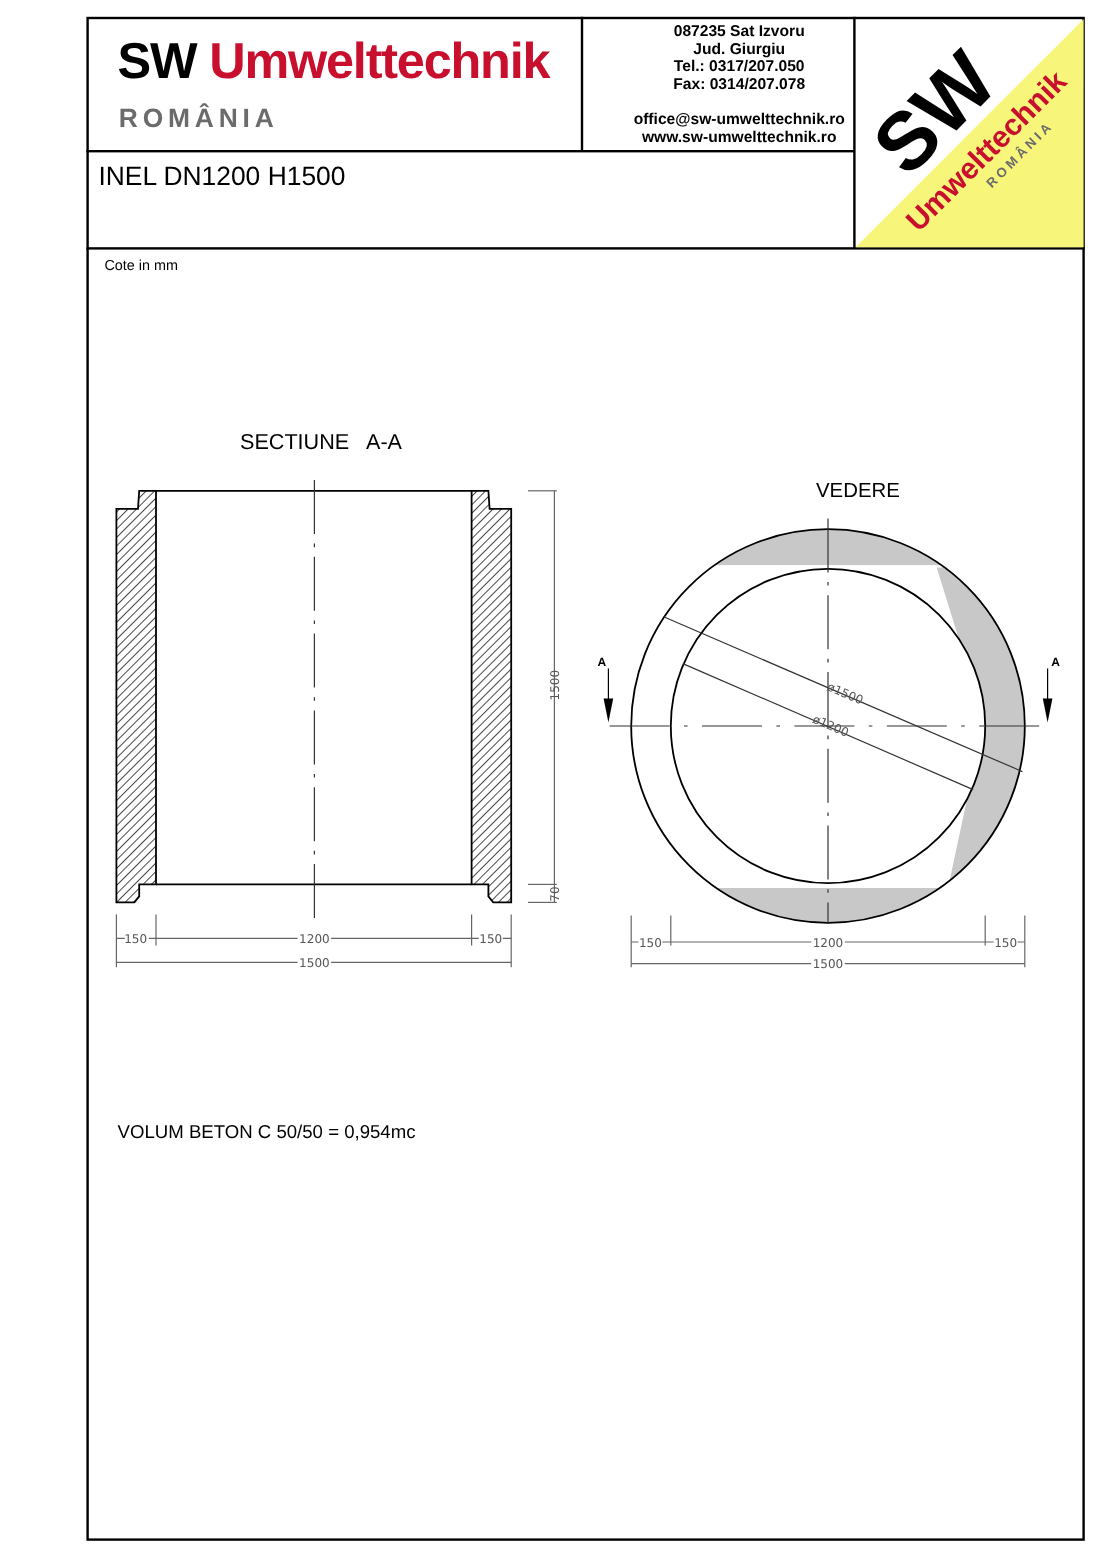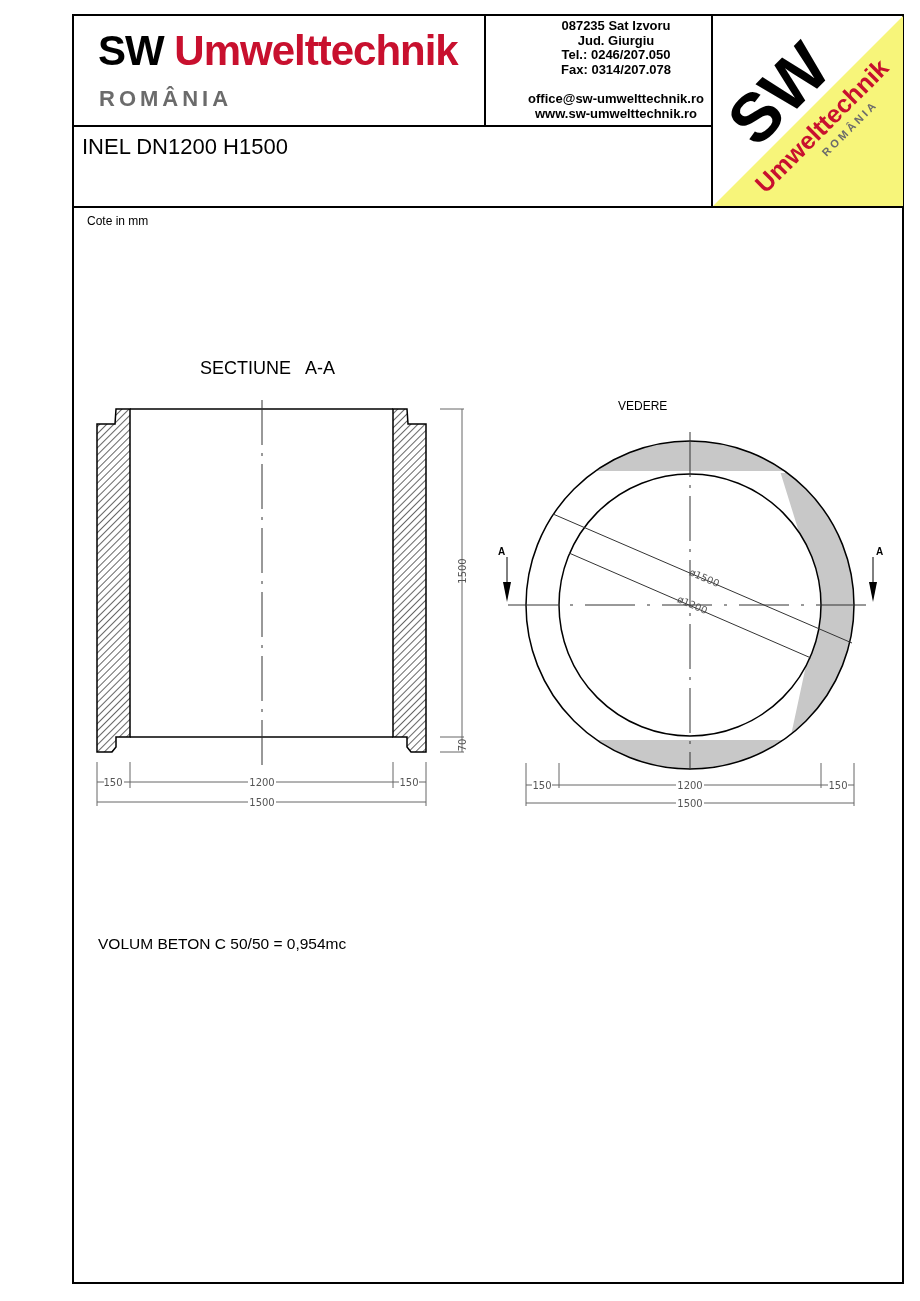--- a/index.html
+++ b/index.html
@@ -9,21 +9,21 @@
   .vline { position:absolute; background:#000; }
   .logo-main { position:absolute; left:98px; top:30px; font-weight:bold; font-size:42px; letter-spacing:-1px; white-space:nowrap; line-height:1;text-align:right; }
   .logo-main .sw { color:#000; }
   .logo-main .umw { color:#c8102e; }
   .logo-sub { position:absolute; left:99px; top:86px; font-weight:bold; font-size:22px; letter-spacing:4px; color:#6b6b6b; }
   .contact { position:absolute; left:486px; top:19px; width:260px; text-align:center; font-weight:bold; font-size:13px; line-height:14.6px; }
   .contact div { white-space:nowrap; }
   .title { position:absolute; left:82px; top:134px; font-size:22px; }
   .units { position:absolute; left:87px; top:214px; font-size:12px; }
   .sec-label { position:absolute; left:200px; top:358px; font-size:18px; white-space:pre; }
-  .view-label { position:absolute; left:618px; top:399px; font-size:12px; }
+  .view-label { position:absolute; left:680px; top:399px; font-size:17px; }
   .volume { position:absolute; left:98px; top:935px; font-size:15.5px; }
   svg.draw { position:absolute; left:0; top:0; }
   .dimtxt { font-family:"DejaVu Sans", sans-serif; font-size:10px; fill:#555; }
 </style>
 </head>
 <body>
 
 <div class="frame"></div>
 <div class="hline" style="left:72px;top:125px;width:640px;height:1.5px;"></div>
 <div class="hline" style="left:72px;top:206px;width:832px;height:2px;"></div>
@@ -32,21 +32,21 @@
 
 <div class="logo-main">
   <span class="sw">SW</span>
   <span class="umw">Umwelttechnik</span>
 </div>
 <div class="logo-sub">ROMÂNIA</div>
 
 <div class="contact">
   <div>087235 Sat Izvoru</div>
   <div>Jud. Giurgiu</div>
-  <div>Tel.: 0246/207.050</div>
+  <div>Tel.: 0317/207.050</div>
   <div>Fax: 0314/207.078</div>
   <div>&nbsp;</div>
   <div>office@sw-umwelttechnik.ro</div>
   <div>www.sw-umwelttechnik.ro</div>
 </div>
 
 <svg class="draw" width="920" height="1301" style="pointer-events:none">
   <polygon points="903,16 903,206 713,206" fill="#f7f57a"></polygon>
   <g transform="translate(808,112) rotate(-45)">
     <text x="-8" y="-10" text-anchor="middle" font-family="Liberation Sans, sans-serif" font-weight="bold" font-size="68" fill="#000">SW</text>

